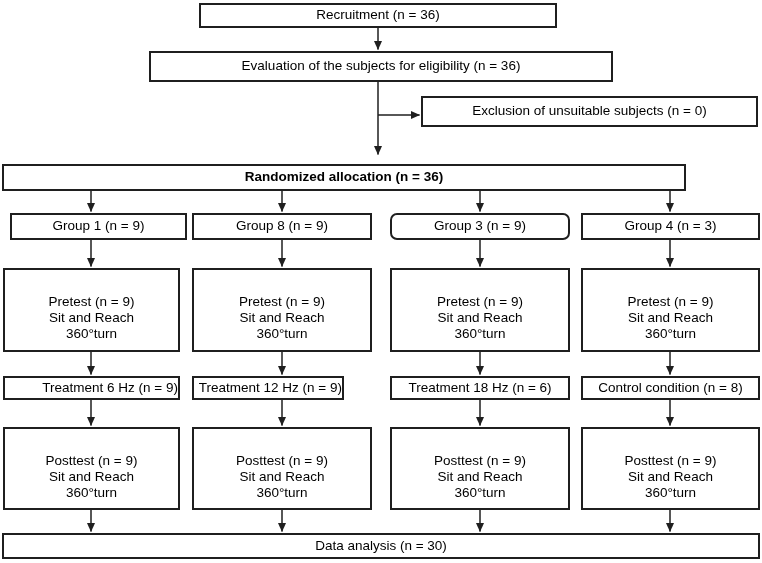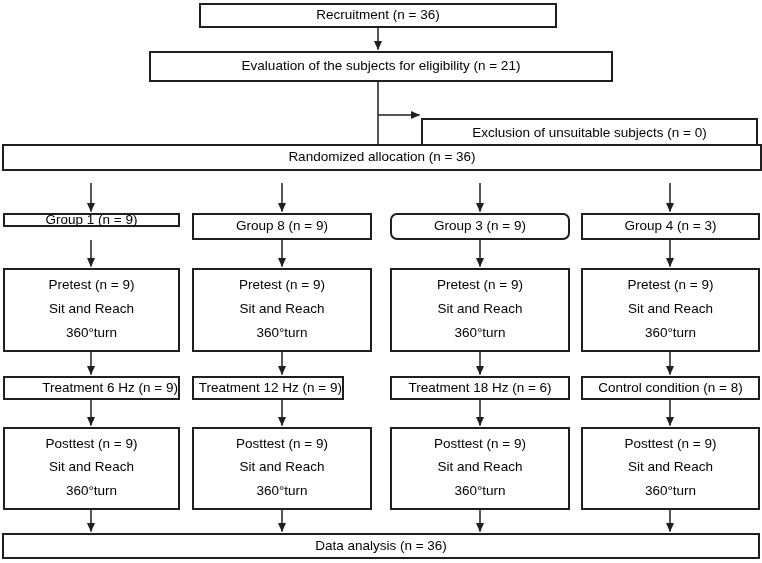--- a/index.html
+++ b/index.html
@@ -32,21 +32,21 @@
     align-items: center;
     justify-content: center;
     text-align: center;
     font-size: 13.5px;
     line-height: 1.2;
     white-space: nowrap;
   }
   .box.multi {
     flex-direction: column;
     justify-content: space-between;
-    padding: 7px 0 9px 0;
+    padding: 24px 0 9px 0;
   }
 </style>
 </head>
 <body>
 
 <div class="canvas">
 
   <svg class="connectors" viewBox="0 0 762 563" xmlns="http://www.w3.org/2000/svg">
     <defs>
       <marker id="arw" markerWidth="9" markerHeight="8" refX="8.5" refY="4" orient="auto" markerUnits="userSpaceOnUse">
@@ -84,32 +84,32 @@
     <line x1="282" y1="510" x2="282" y2="531.5" marker-end="url(#arw)"></line>
     <line x1="480" y1="510" x2="480" y2="531.5" marker-end="url(#arw)"></line>
     <line x1="670" y1="510" x2="670" y2="531.5" marker-end="url(#arw)"></line>
   </svg>
 
   <div class="box" style="left:199px; top:3px; width:358px; height:25px;">
     <span>Recruitment (n = 36)</span>
   </div>
 
   <div class="box" style="left:149px; top:51px; width:464px; height:31px;">
-    <span>Evaluation of the subjects for eligibility  (n = 21)</span>
+    <span>Evaluation of the subjects for eligibility  (n = 36)</span>
   </div>
 
-  <div class="box" style="left:421px; top:118px; width:337px; height:31px;">
+  <div class="box" style="left:421px; top:96px; width:337px; height:31px;">
     <span>Exclusion of unsuitable subjects  (n = 0)</span>
   </div>
 
-  <div class="box" style="left:2px; top:144px; width:760px; height:27px;">
+  <div class="box" style="left:2px; top:164px; width:684px; height:27px;font-weight:bold;">
     <span>Randomized allocation (n = 36)</span>
   </div>
 
-  <div class="box" style="left:3px; top:213px; width:177px; height:14px;">
+  <div class="box" style="left:10px; top:213px; width:177px; height:27px;">
     <span>Group 1 (n = 9)</span>
   </div>
   <div class="box" style="left:192px; top:213px; width:180px; height:27px;">
     <span>Group 8 (n = 9)</span>
   </div>
   <div class="box" style="left:390px; top:213px; width:180px; height:27px;border-radius:7px;">
     <span>Group 3 (n = 9)</span>
   </div>
   <div class="box" style="left:581px; top:213px; width:179px; height:27px;">
     <span>Group 4 (n = 3)</span>
@@ -164,16 +164,16 @@
     <span>Sit and Reach</span>
     <span>360°turn</span>
   </div>
   <div class="box multi" style="left:581px; top:427px; width:179px; height:83px;">
     <span>Posttest (n = 9)</span>
     <span>Sit and Reach</span>
     <span>360°turn</span>
   </div>
 
   <div class="box" style="left:2px; top:533px; width:758px; height:26px;">
-    <span>Data analysis (n = 36)</span>
+    <span>Data analysis (n = 30)</span>
   </div>
 
 </div>
 
 </body></html>

